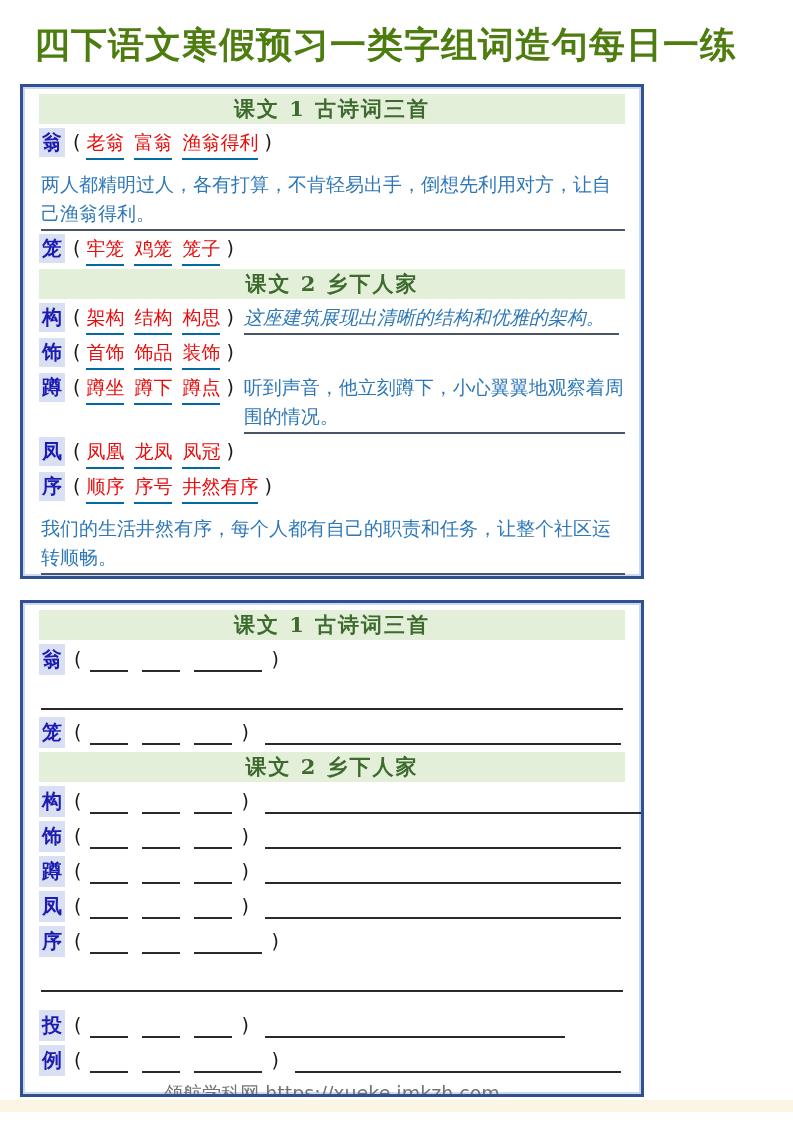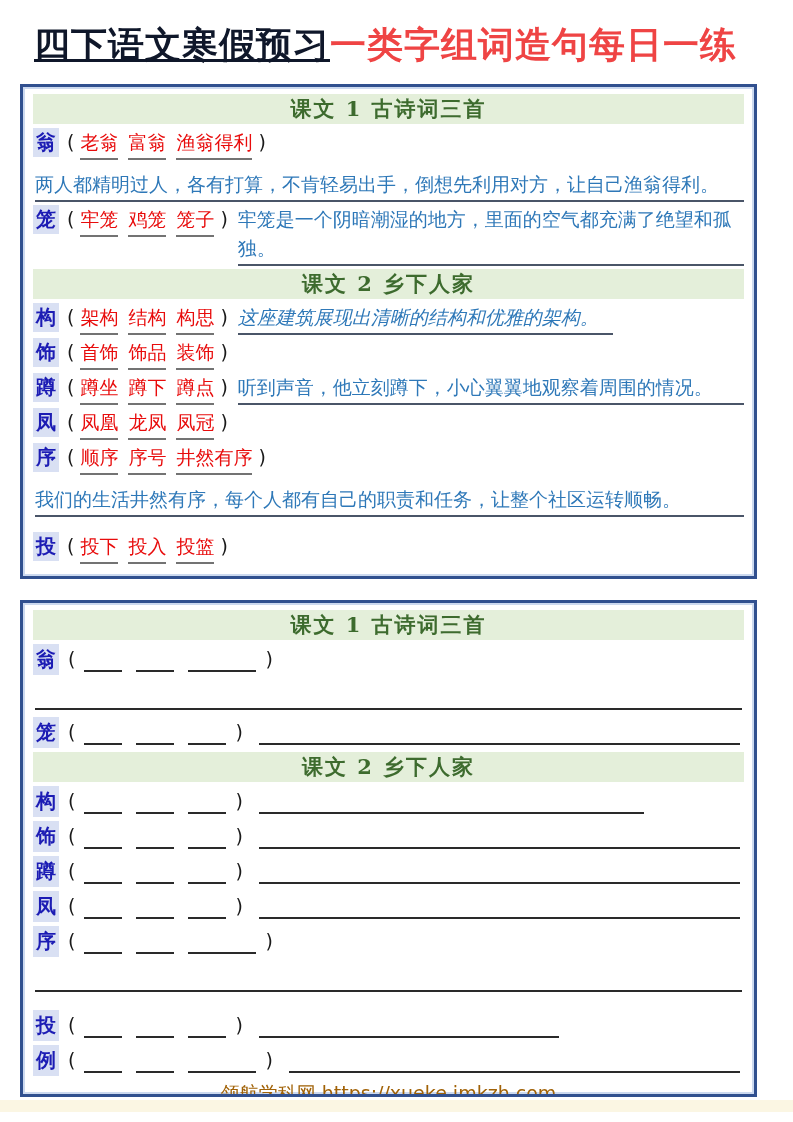--- a/index.html
+++ b/index.html
@@ -7,48 +7,48 @@
     width:793px;height:1122px;position:relative;background:#ffffff;
     font-family:"DejaVu Sans","Liberation Sans",sans-serif;
     -webkit-font-smoothing:antialiased;overflow:hidden;
   }
   
   .title{
     position:absolute;top:20px;left:34px;white-space:nowrap;
     font-family:"DejaVu Serif","Liberation Serif",serif;
     font-weight:900;font-size:36px;letter-spacing:1px;line-height:48px;
   }
-  .title .t-black{color:#0f172a;text-decoration:underline;}
-  .title .t-red{color:#ef4444;}
+  .title .t-black{color:#4d7c0f;}
+  .title .t-red{color:#4d7c0f;}
 
   
   .box{
-    position:absolute;left:20px;width:737px;box-sizing:border-box;background:#fff;
+    position:absolute;left:20px;width:624px;box-sizing:border-box;background:#fff;
     border:3px solid #31508f;box-shadow:inset 0 0 0 2px #ccd9ef;
-    padding:6px 10px;overflow:hidden;
+    padding:6px 16px;overflow:hidden;
   }
   #answer-box{top:84px;height:495px;}
   #practice-box{top:600px;height:497px;}
 
   .section-header{
     background:#e4efda;color:#3d6b2e;text-align:center;font-weight:bold;
     font-size:21px;line-height:30px;margin:1px 0 4px;
     font-family:"DejaVu Serif","Liberation Serif",serif;letter-spacing:2px;
   }
 
   
   .entry{margin:3px 0;}
   .entry.gap{margin-top:15px;}
   .line{display:flex;align-items:baseline;font-size:19px;line-height:29px;}
   .hl-char{
     flex:none;background:#d9e0f3;color:#1c1cb4;font-weight:bold;
     font-size:20px;padding:0 3px;margin-right:7px;
   }
   .paren{flex:none;color:#1a1a1a;margin:0 1px;}
-  .word{flex:none;color:#e80c0c;border-bottom:2px solid #737373;margin:0 5px;padding-bottom:1px;}
+  .word{flex:none;color:#e80c0c;border-bottom:2px solid #0369a1;margin:0 5px;padding-bottom:1px;}
   .sentence{color:#2e78b8;border-bottom:2px solid #4a5568;margin-left:9px;padding-bottom:1px;}
   .sentence.fill{flex:1;}
   .sentence.nofill{padding-right:14px;font-style:italic;}
   .sent-line{display:flex;font-size:19px;line-height:29px;margin-top:10px;}
   .sent-line .sentence{margin-left:2px;flex:1;}
 
   
   .p-entry{margin:4px 0;}
   .p-entry.gap{margin-top:18px;}
   .p-line{display:flex;align-items:flex-end;font-size:19px;line-height:31px;}
@@ -61,21 +61,21 @@
   .blank.long{width:68px;}
   .tail{height:20px;border-bottom:2px solid #2a2a2a;margin:0 4px 3px 14px;}
   .tail.full{flex:1;}
   .tail.medium{flex:none;width:385px;}
   .tail.short{flex:none;width:300px;}
   .extra-line{border-bottom:2px solid #2a2a2a;height:33px;margin:0 2px 7px 2px;}
 
   
   .watermark{
     position:absolute;left:0;right:0;bottom:-11px;text-align:center;
-    color:#a16207;font-size:19px;line-height:24px;
+    color:#737373;font-size:19px;line-height:24px;
   }
   .cream-strip{position:absolute;left:0;top:1100px;width:793px;height:12px;background:#fbf6e3;}
 </style>
 </head>
 <body>
 
 <div class="title">
   <span class="t-black">四下语文寒假预习</span><span class="t-red">一类字组词造句每日一练</span>
 </div>
 
@@ -95,21 +95,20 @@
       </div>
     </div>
     <div class="entry">
       <div class="line">
         <span class="hl-char">笼</span>
         <span class="paren">(</span>
         <span class="word">牢笼</span>
         <span class="word">鸡笼</span>
         <span class="word">笼子</span>
         <span class="paren">)</span>
-        <span class="sentence fill">牢笼是一个阴暗潮湿的地方，里面的空气都充满了绝望和孤独。</span>
       </div>
     </div>
     <div class="section-header">课文 2 乡下人家</div>
     <div class="entry">
       <div class="line">
         <span class="hl-char">构</span>
         <span class="paren">(</span>
         <span class="word">架构</span>
         <span class="word">结构</span>
         <span class="word">构思</span>

